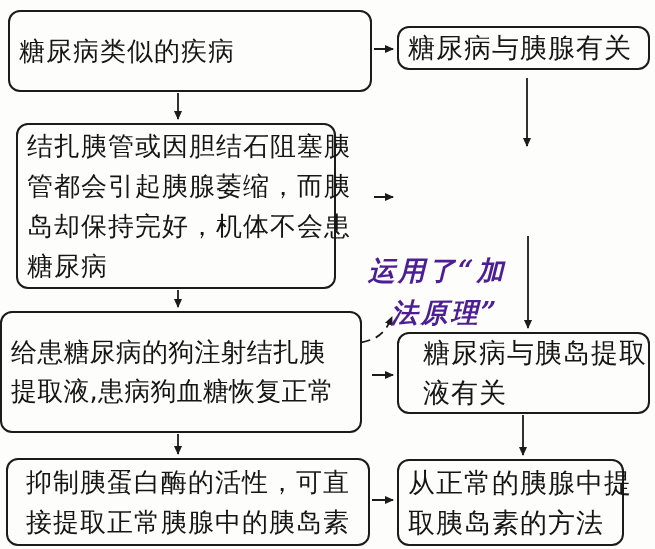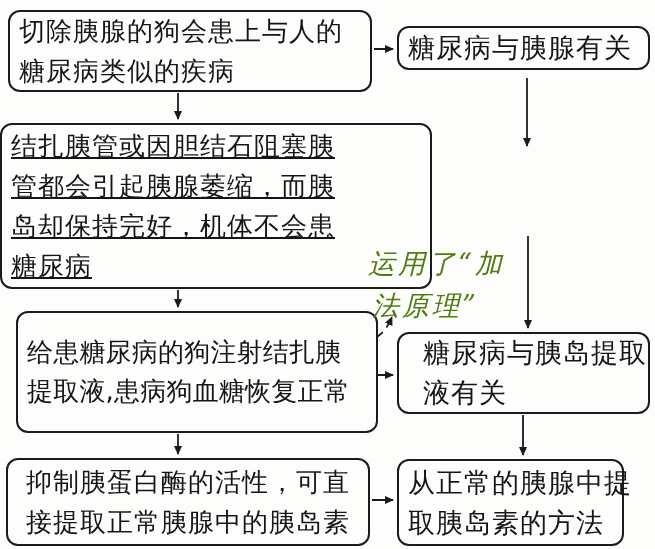--- a/index.html
+++ b/index.html
@@ -11,35 +11,35 @@
   .arrow-layer{position:absolute;left:0;top:0;width:655px;height:549px;pointer-events:none;}
   .box{
     position:absolute;border:2.5px solid #1b1b1b;border-radius:12px;
     display:flex;flex-direction:column;justify-content:center;
     padding:2px 9px;box-sizing:border-box;background:#fdfdfb;
   }
   .box .ln{white-space:nowrap;letter-spacing:1px;}
   .leftcol{font-size:26px;line-height:40px;}
   .rightcol{font-size:27px;line-height:40px;}
   .b-l1{left:8px;  top:10px;  width:364px;height:82px;}
-  .b-l2{left:0;  top:123px; width:432px;height:166px;text-decoration:underline;}
-  .b-l3{left:16px;  top:311px; width:362px;height:122px;line-height:39px;}
+  .b-l2{left:16px;  top:123px; width:320px;height:166px;}
+  .b-l3{left:0;  top:311px; width:362px;height:122px;line-height:39px;}
   .b-l3 .ln{letter-spacing:0.2px;}
   .b-l4{left:6px;  top:458px; width:364px;height:88px;align-items:center;}
   .b-r1{left:397px;top:26px;  width:253px;height:44px;}
   .b-r2{left:397px;top:150px; width:253px;height:85px;}
   .b-r3{left:397px;top:332px; width:253px;height:82px;padding-left:24px;}
   .b-r4{left:397px;top:459px; width:227px;height:87px;}
   .annotation{
-    position:absolute;left:368px;top:243px;width:150px;
+    position:absolute;left:368px;top:250px;width:150px;
     font-family:"DejaVu Serif","Liberation Serif",serif;
     font-style:italic;font-size:27px;line-height:42px;
-    letter-spacing:3px;color:#4d7c0f;white-space:nowrap;
+    letter-spacing:3px;color:#4c1d95;white-space:nowrap;font-weight:bold;
   }
-  .annotation .ln2{padding-left:4px;}
+  .annotation .ln2{padding-left:4px;text-align:center;}
 </style>
 </head>
 <body>
 
 <div class="canvas">
 
   <svg class="arrow-layer" width="655" height="549" viewBox="0 0 655 549" xmlns="http://www.w3.org/2000/svg">
     <defs>
       <marker id="ah" markerWidth="10" markerHeight="9" refX="8" refY="4" orient="auto" markerUnits="userSpaceOnUse">
         <path d="M0,0 L9,4 L0,8 Z" fill="#1b1b1b"></path>
@@ -58,21 +58,20 @@
     <line x1="527" y1="78" x2="527" y2="146" stroke="#1b1b1b" stroke-width="1.8" marker-end="url(#ah)"></line>
     <line x1="528" y1="236" x2="528" y2="328" stroke="#1b1b1b" stroke-width="1.8" marker-end="url(#ah)"></line>
     <line x1="523" y1="415" x2="523" y2="455" stroke="#1b1b1b" stroke-width="1.8" marker-end="url(#ah)"></line>
 
     <path d="M212,353 q7,-7 14,0 t14,0 t14,0 t14,0" fill="none" stroke="#1b1b1b" stroke-width="1.6"></path>
 
     <path d="M272,352 C315,349 352,347 373,339 C384,334 388,326 392,317" fill="none" stroke="#1b1b1b" stroke-width="1.8" stroke-dasharray="9,6" marker-end="url(#ah)"></path>
   </svg>
 
   <div class="box leftcol b-l1">
-    <div class="ln">切除胰腺的狗会患上与人的</div>
     <div class="ln">糖尿病类似的疾病</div>
   </div>
 
   <div class="box leftcol b-l2">
     <div class="ln">结扎胰管或因胆结石阻塞胰</div>
     <div class="ln">管都会引起胰腺萎缩，而胰</div>
     <div class="ln">岛却保持完好，机体不会患</div>
     <div class="ln">糖尿病</div>
   </div>
 

